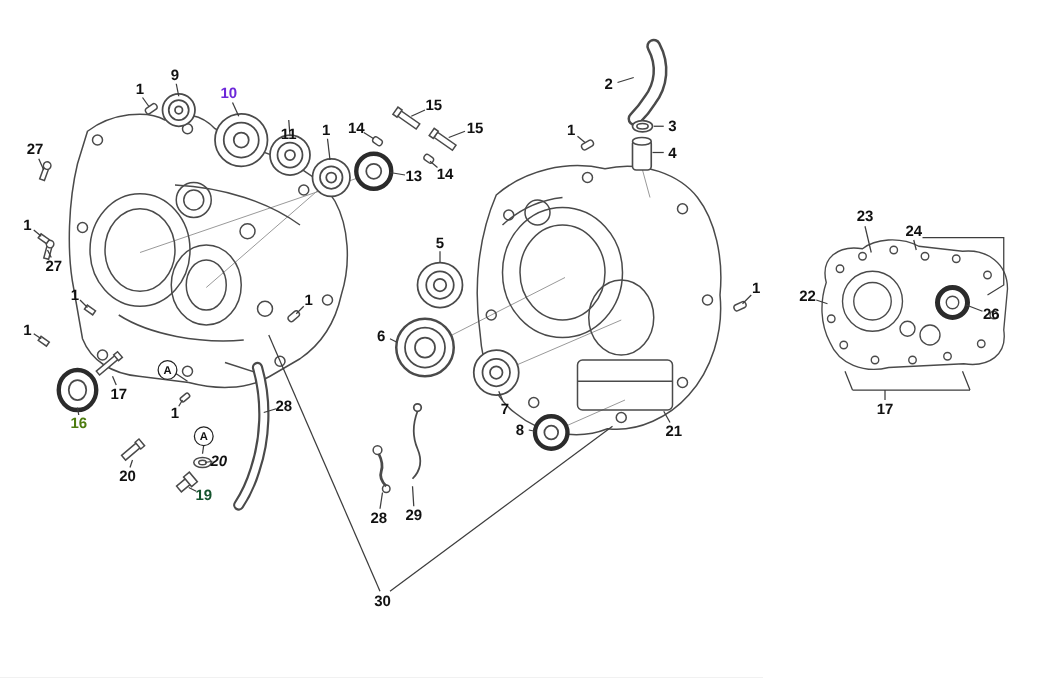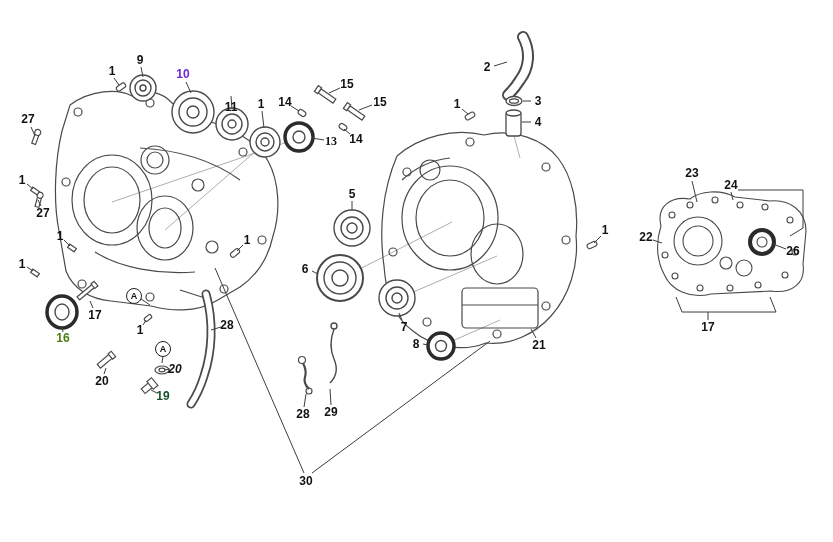--- a/index.html
+++ b/index.html
@@ -296,21 +296,21 @@
   <div id="callout-layer">
       <div class="callout" style="left: 28px; top: 119px; color: rgb(17, 17, 17);">27</div>
       <div class="callout" style="left: 112px; top: 71px; color: rgb(17, 17, 17);">1</div>
       <div class="callout" style="left: 140px; top: 60px; color: rgb(17, 17, 17);">9</div>
       <div class="callout" style="left: 183px; top: 74px; color: #6d28d9;">10</div>
       <div class="callout" style="left: 231px; top: 107px; color: rgb(17, 17, 17);">11</div>
       <div class="callout" style="left: 261px; top: 104px; color: rgb(17, 17, 17);">1</div>
       <div class="callout" style="left: 285px; top: 102px; color: rgb(17, 17, 17);">14</div>
       <div class="callout" style="left: 347px; top: 84px; color: rgb(17, 17, 17);">15</div>
       <div class="callout" style="left: 380px; top: 102px; color: rgb(17, 17, 17);">15</div>
-      <div class="callout" style="left: 331px; top: 141px; color: rgb(17, 17, 17); font-family: Liberation Serif, serif;">13</div>
+      <div class="callout" style="left: 331px; top: 141px; color: rgb(17, 17, 17);">13</div>
       <div class="callout" style="left: 356px; top: 139px; color: rgb(17, 17, 17);">14</div>
       <div class="callout" style="left: 487px; top: 67px; color: rgb(17, 17, 17);">2</div>
       <div class="callout" style="left: 457px; top: 104px; color: rgb(17, 17, 17);">1</div>
       <div class="callout" style="left: 538px; top: 101px; color: rgb(17, 17, 17);">3</div>
       <div class="callout" style="left: 538px; top: 122px; color: rgb(17, 17, 17);">4</div>
       <div class="callout" style="left: 22px; top: 180px; color: rgb(17, 17, 17);">1</div>
       <div class="callout" style="left: 43px; top: 213px; color: rgb(17, 17, 17);">27</div>
       <div class="callout" style="left: 60px; top: 236px; color: rgb(17, 17, 17);">1</div>
       <div class="callout" style="left: 22px; top: 264px; color: rgb(17, 17, 17);">1</div>
       <div class="callout" style="left: 247px; top: 240px; color: rgb(17, 17, 17);">1</div>

